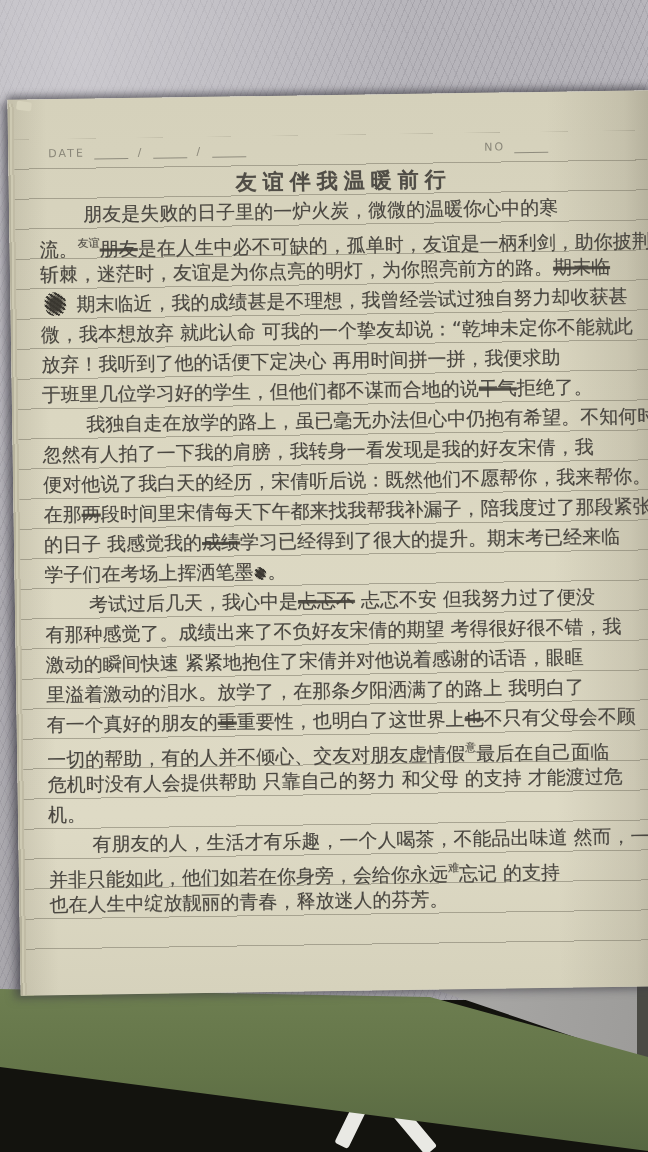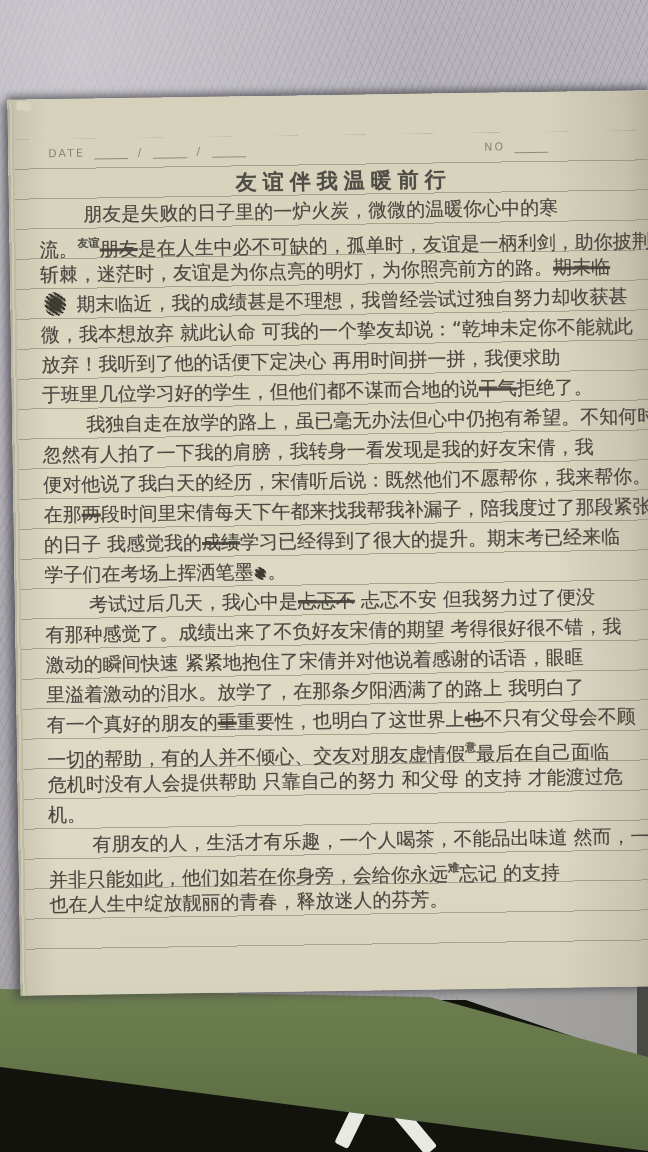--- a/index.html
+++ b/index.html
@@ -63,21 +63,21 @@
 
   
   .text-layer{position:absolute;left:30px;right:2px;top:40px;color:#4b4842;}
   .title-line{height:60px;display:flex;align-items:flex-end;justify-content:center;
     font-size:21px;letter-spacing:6px;font-weight:bold;color:#504d46;
     text-shadow:.3px .3px .5px rgba(80,77,70,.45);}
   .hw-line{height:30px;line-height:30px;white-space:nowrap;font-size:19px;letter-spacing:0;
     text-shadow:.3px .3px .5px rgba(75,72,66,.4);}
   .strike{text-decoration:line-through;text-decoration-thickness:2.5px;
     text-decoration-color:rgba(68,65,58,.85);}
-  .sup{font-size:11px;vertical-align:9px;letter-spacing:0;color:#55524b;font-weight:bold;}
+  .sup{font-size:11px;vertical-align:9px;letter-spacing:0;color:#55524b;}
   .blob{display:inline-block;width:22px;height:24px;margin:0 10px -5px 0;
     background:
       radial-gradient(closest-side, rgba(58,55,48,.95) 50%, rgba(58,55,48,.5) 75%, rgba(0,0,0,0) 100%),
       repeating-linear-gradient(35deg, rgba(42,40,35,.9) 0 2px, rgba(0,0,0,0) 2px 4px);
     border-radius:45% 55% 50% 48%;}
   .blob.small{width:12px;height:13px;margin:0 1px -2px 1px;}
 </style>
 </head>
 <body>
 

